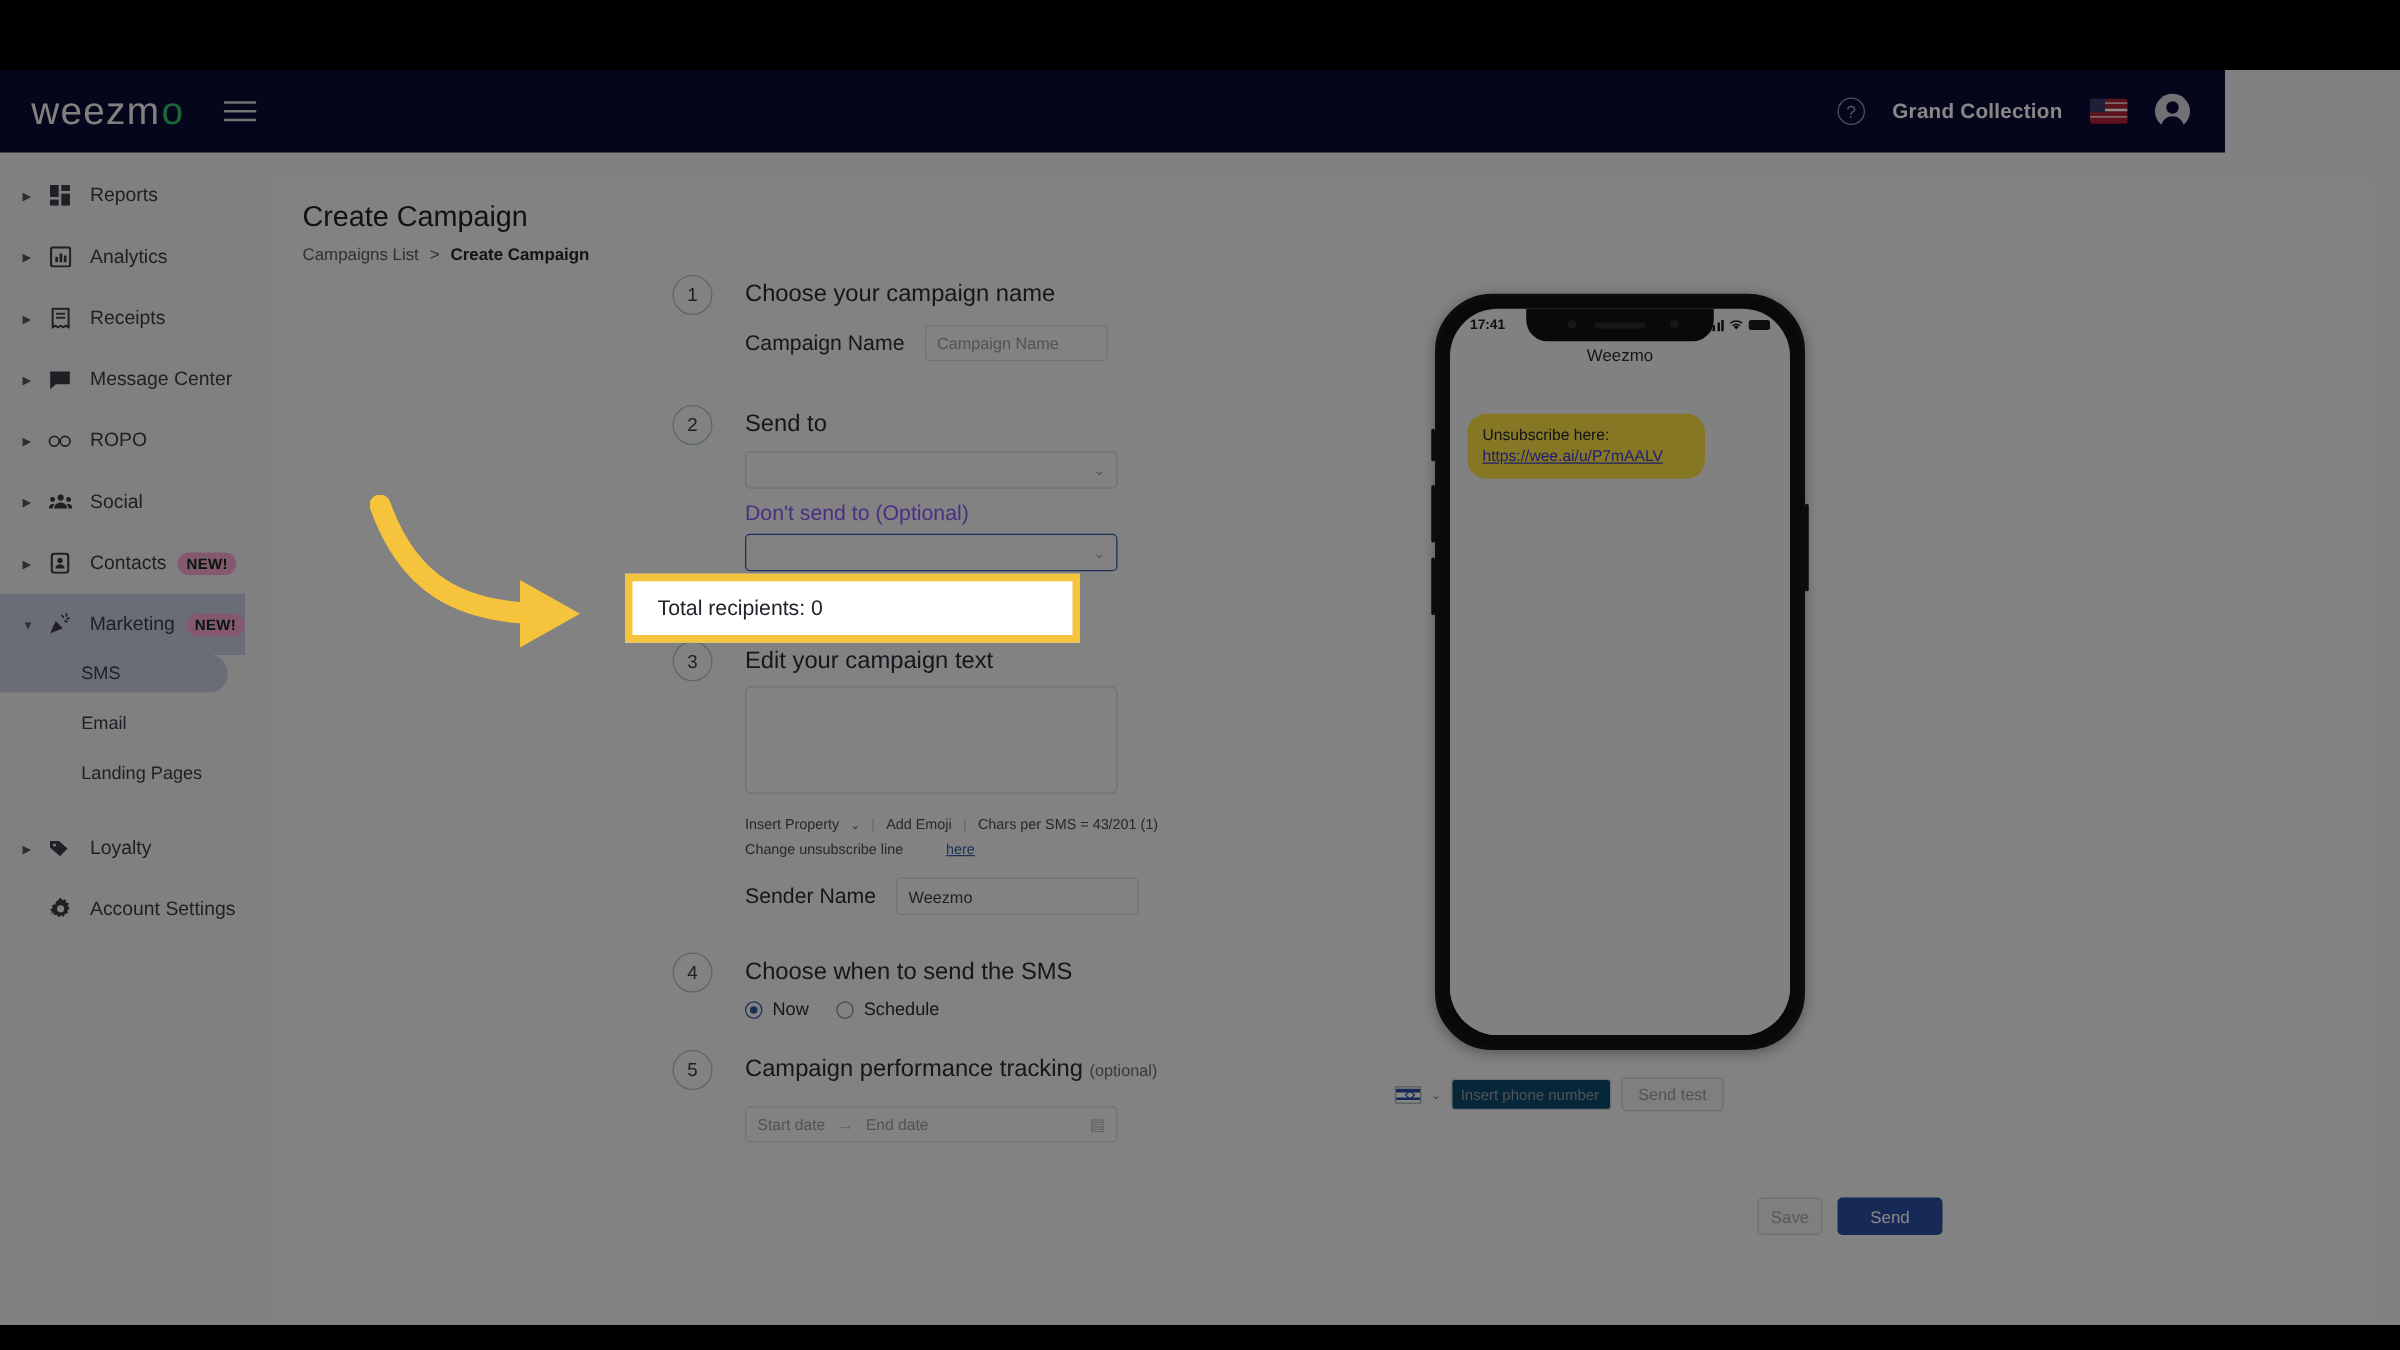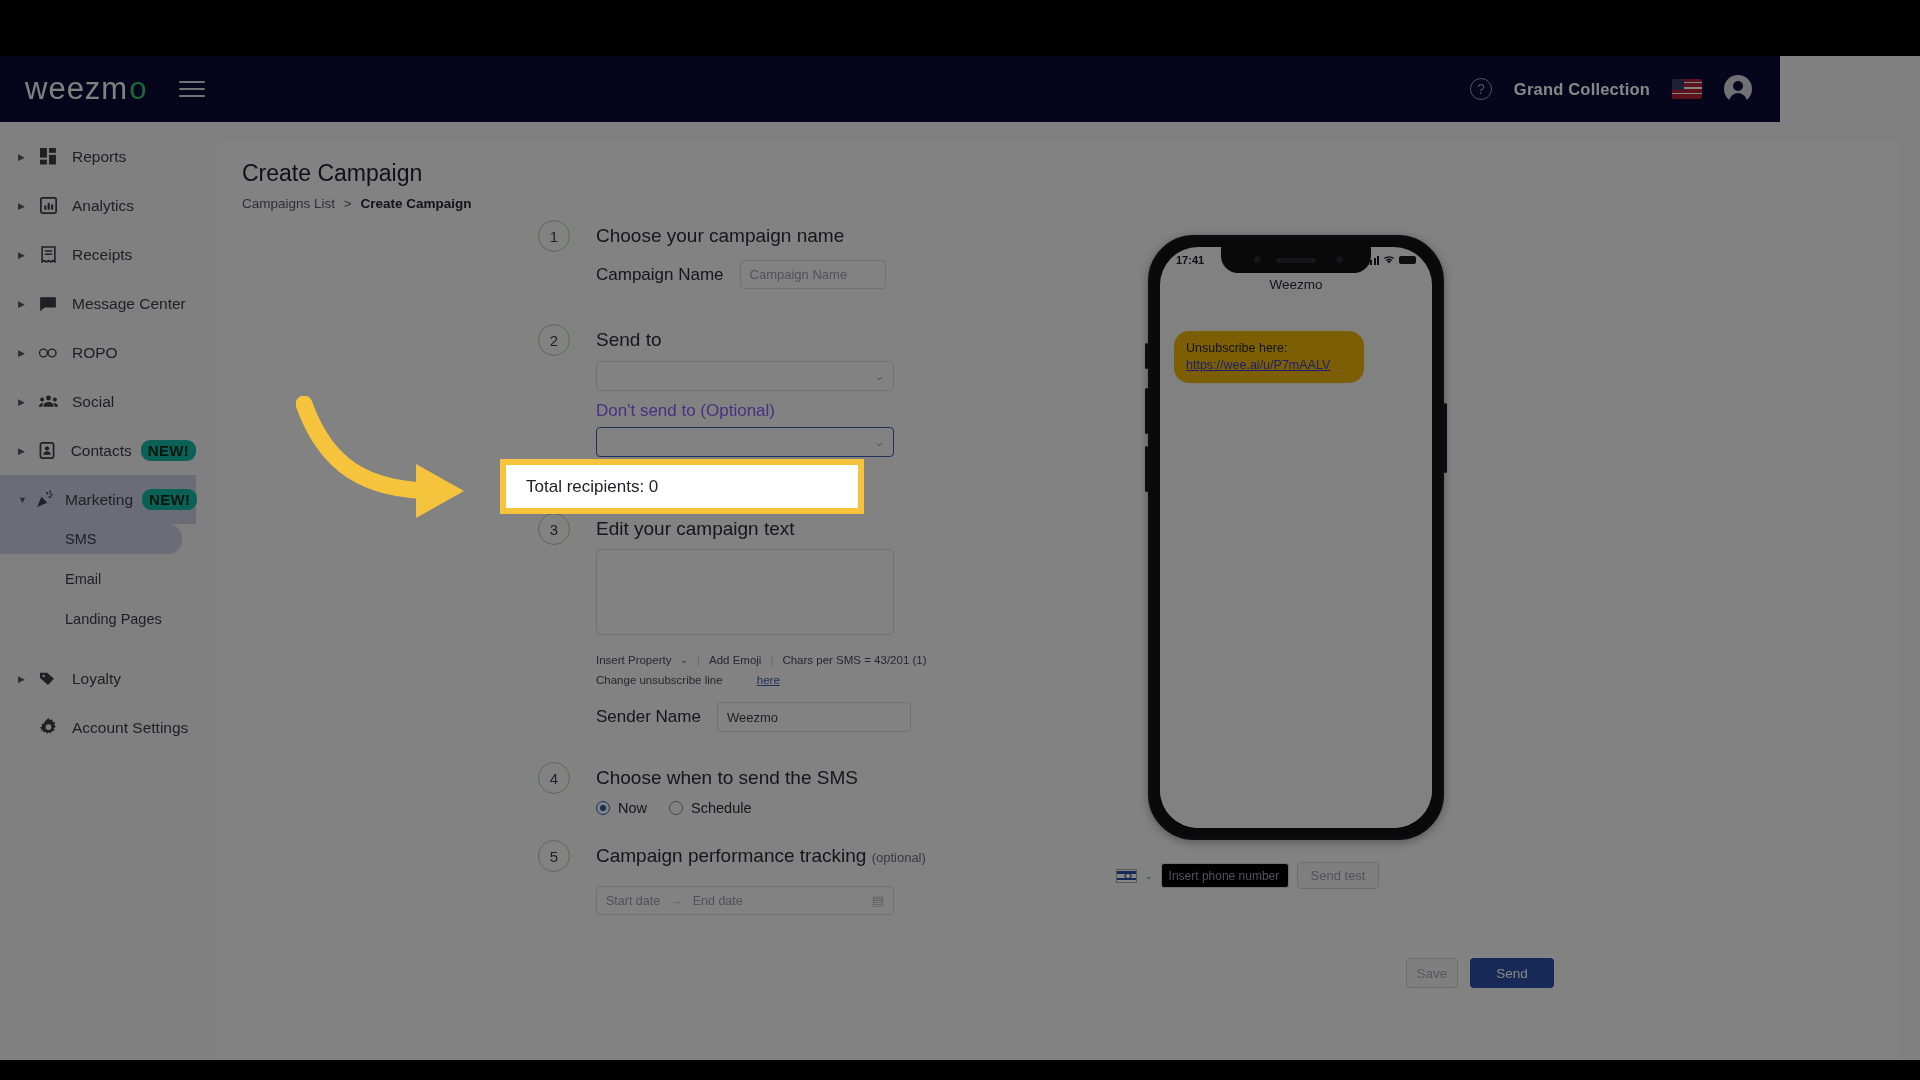--- a/index.html
+++ b/index.html
@@ -53,21 +53,21 @@
   .nav-item{
     height:49px; display:flex; align-items:center; padding-left:18px; cursor:pointer;
     font-size:15.5px; color:#3c3c46; position:relative;
   }
   .nav-item .caret{
     width:12px; font-size:9px; color:#55555f; margin-right:5px; flex:0 0 12px;
   }
   .nav-item .ico{ width:26px; display:flex; align-items:center; justify-content:center; margin-right:11px; color:#3c3c46;}
   .nav-item.active{ background:#c9cede; }
   .badge-new{
-    margin-left:9px; background:#14b8a6; color:#0a2a14; font-size:15px; font-weight:700;
+    margin-left:9px; background:#f9a8d4; color:#0a2a14; font-size:12px; font-weight:700;
     padding:2px 7px; border-radius:9px; letter-spacing:.3px;
   }
   .sub-item{
     height:26px; display:flex; align-items:center; padding-left:65px; font-size:14.5px;
     color:#3c3c46; cursor:pointer;
   }
   .sub-item.sel{ background:#c9cede; border-radius:0 14px 14px 0; width:182px; height:30px;}
 
   
   #main{
@@ -159,36 +159,36 @@
   .bars{display:flex;align-items:flex-end;gap:1.5px;height:9px;}
   .bars i{width:2px;background:#1c1c22;display:block;}
   .bars i:nth-child(1){height:3px}.bars i:nth-child(2){height:5px}
   .bars i:nth-child(3){height:7px}.bars i:nth-child(4){height:9px}
   .batt{width:17px;height:8.5px;border-radius:2px;background:#1c1c22;}
   .phone-title{
     position:absolute;left:0;top:30px;width:100%;text-align:center;font-size:13.5px;color:#2a2a33;
   }
   .sms-area{ position:absolute; left:0; top:62px; width:100%; bottom:0; background:#f3f3f3; padding:22px 14px;}
   .bubble{
-    max-width:190px; background:#eab308; border-radius:15px; padding:9px 12px;
+    max-width:190px; background:#fde047; border-radius:15px; padding:9px 12px;
     font-size:12.5px; color:#26262e; line-height:1.35;
   }
   .bubble a{ color:#3a3ad0; text-decoration:underline; word-break:break-all;}
   .phone-btn{position:absolute;background:#17171b;border-radius:2px;}
 
   .test-row{
     margin-left:0; margin-top:22px; display:flex; align-items:center; gap:8px; padding-left:0;
   }
   .flag-sm{width:21px;height:14px;background:#fff;border:1px solid #9aa;position:relative;}
   .flag-sm:before{content:"";position:absolute;left:0;top:1.5px;width:100%;height:2.5px;background:#2b4ea2;}
   .flag-sm:after{content:"";position:absolute;left:0;bottom:1.5px;width:100%;height:2.5px;background:#2b4ea2;}
   .flag-sm .star{position:absolute;left:7.5px;top:3.5px;width:6px;height:6px;border:1.2px solid #2b4ea2;transform:rotate(45deg);}
   .chev-sm{font-size:9px;color:#6b6b77;}
   .phone-input{
-    width:128px;height:25px;border:1px solid #d5d5da;background:#000000;border-radius:3px;
+    width:128px;height:25px;border:1px solid #d5d5da;background:#0c4a6e;border-radius:3px;
     font-size:12px;color:#9b9ba4;display:flex;align-items:center;padding:0 7px;
   }
   .send-test-btn{
     height:27px;padding:0 13px;border:1px solid #d0d0d6;border-radius:4px;background:#f0f0f2;
     font-size:13px;color:#9b9ba4;display:flex;align-items:center;cursor:pointer;
   }
   #action-bar{
     position:absolute; left:1150px; top:818px; display:flex; gap:12px; align-items:center;margin-left:40px;
   }
   .btn-save{

